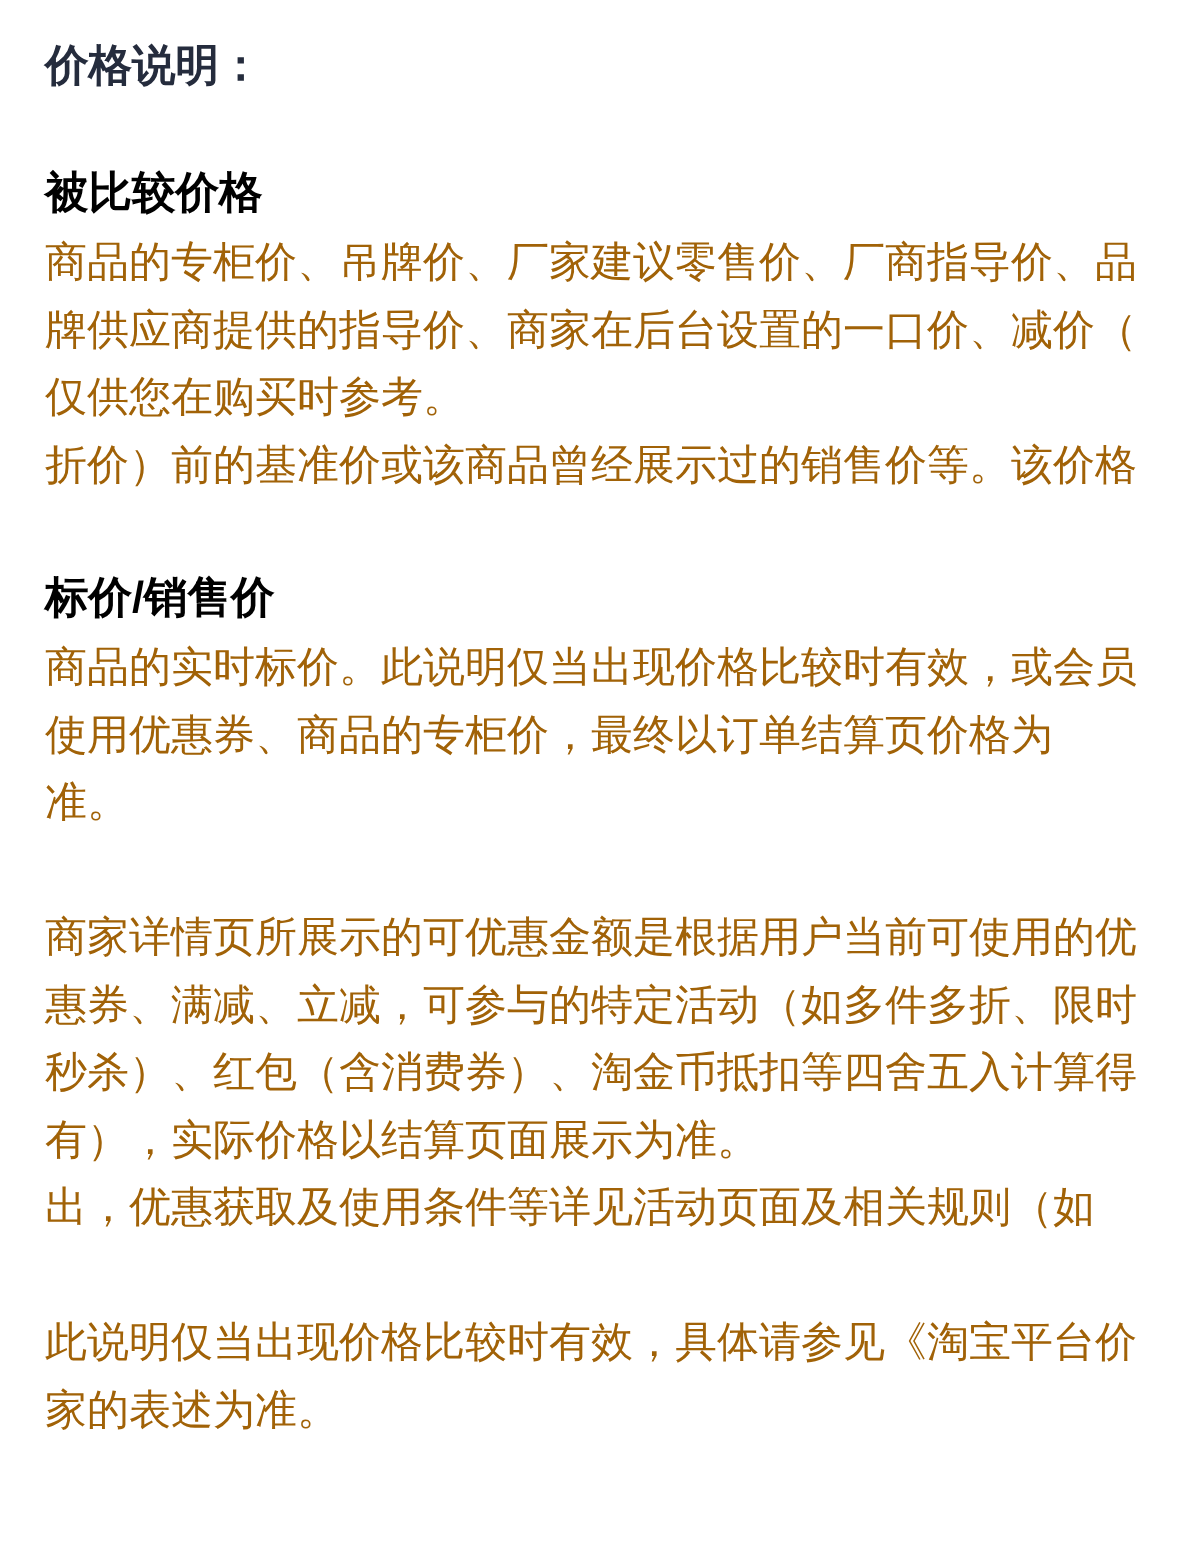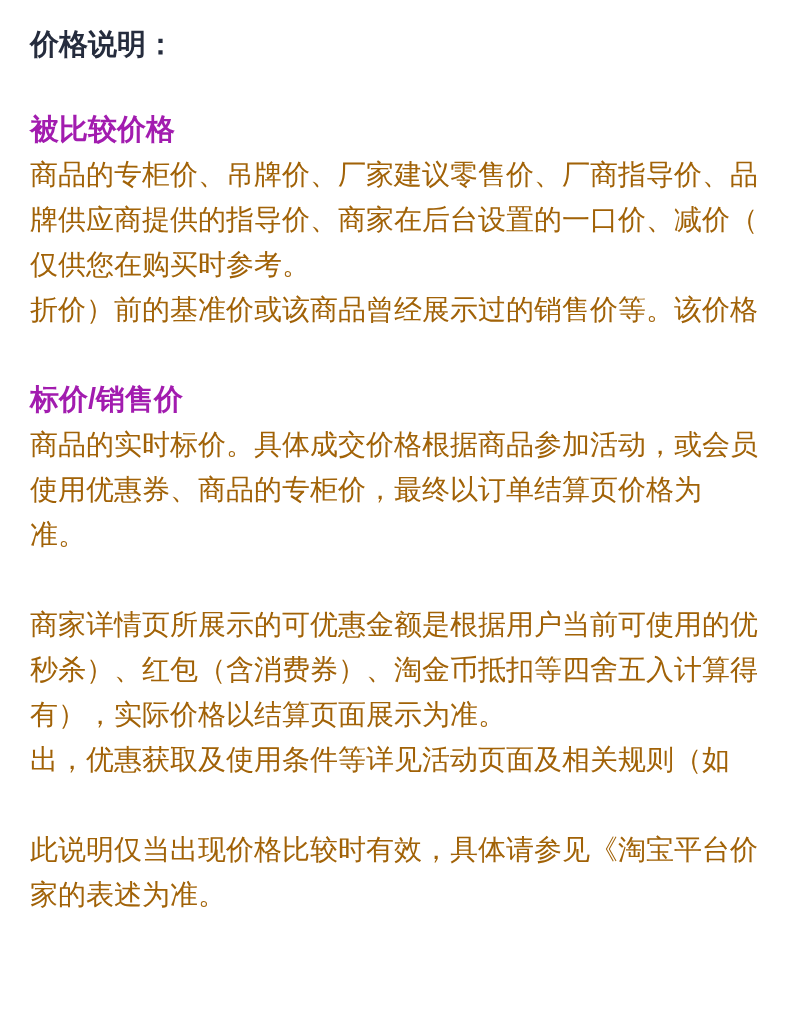--- a/index.html
+++ b/index.html
@@ -29,21 +29,21 @@
   .section {
     margin-bottom: 45px;
   }
   .section:last-child {
     margin-bottom: 0;
   }
   .section-heading {
     font-size: 29px;
     line-height: 45px;
     font-weight: 600;
-    color: #a21caf;
+    color: #000000;
     white-space: nowrap;
   }
   .text-line {
     font-size: 28px;
     line-height: 45px;
     font-weight: 400;
     color: #a16207;
     white-space: nowrap;
   }
 </style>
@@ -57,27 +57,28 @@
   <div class="section">
     <div class="section-heading">被比较价格</div>
     <div class="text-line">商品的专柜价、吊牌价、厂家建议零售价、厂商指导价、品</div>
     <div class="text-line">牌供应商提供的指导价、商家在后台设置的一口价、减价（</div>
     <div class="text-line">仅供您在购买时参考。</div>
     <div class="text-line">折价）前的基准价或该商品曾经展示过的销售价等。该价格</div>
   </div>
 
   <div class="section">
     <div class="section-heading">标价/销售价</div>
-    <div class="text-line">商品的实时标价。具体成交价格根据商品参加活动，或会员</div>
+    <div class="text-line">商品的实时标价。此说明仅当出现价格比较时有效，或会员</div>
     <div class="text-line">使用优惠券、商品的专柜价，最终以订单结算页价格为</div>
     <div class="text-line">准。</div>
   </div>
 
   <div class="section">
     <div class="text-line">商家详情页所展示的可优惠金额是根据用户当前可使用的优</div>
+    <div class="text-line">惠券、满减、立减，可参与的特定活动（如多件多折、限时</div>
     <div class="text-line">秒杀）、红包（含消费券）、淘金币抵扣等四舍五入计算得</div>
     <div class="text-line">有），实际价格以结算页面展示为准。</div>
     <div class="text-line">出，优惠获取及使用条件等详见活动页面及相关规则（如</div>
   </div>
 
   <div class="section">
     <div class="text-line">此说明仅当出现价格比较时有效，具体请参见《淘宝平台价</div>
     <div class="text-line">家的表述为准。</div>
   </div>
 

